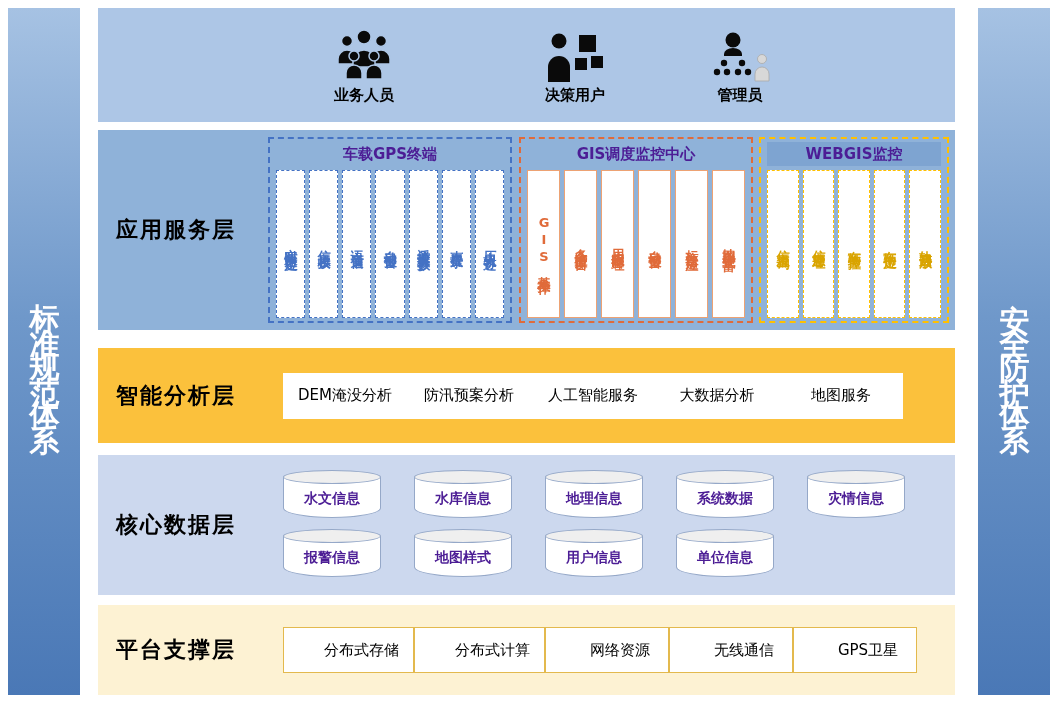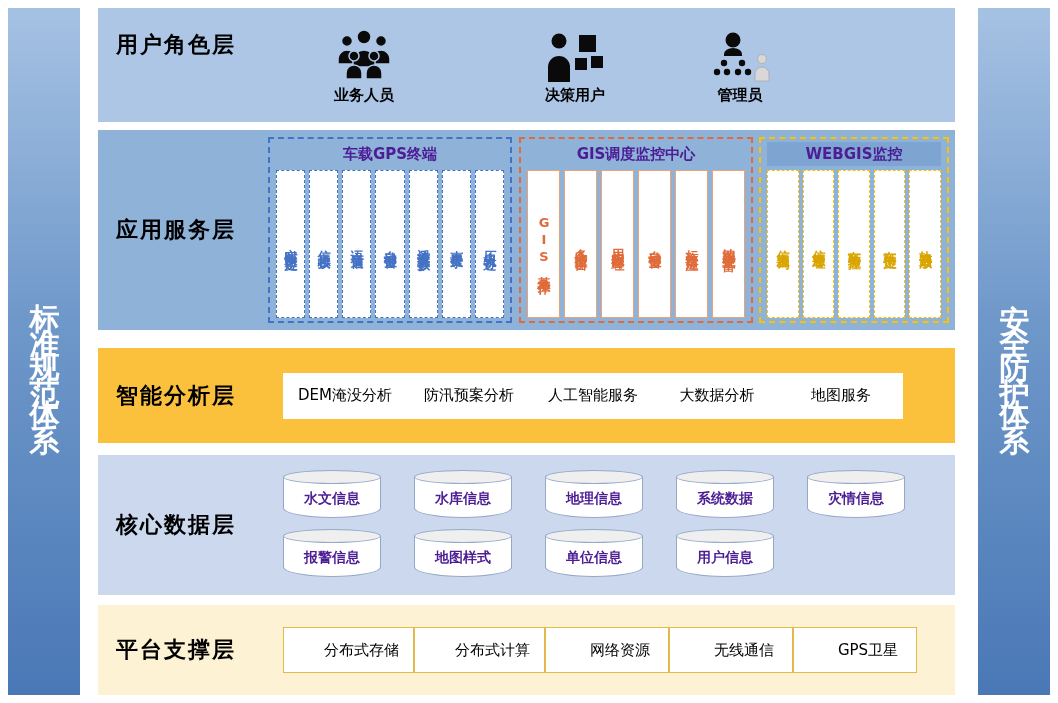--- a/index.html
+++ b/index.html
@@ -98,21 +98,20 @@
 </style>
 </head>
 <body>
 
 <div class="stage">
 
   <div class="sidebar left">标准规范体系</div>
   <div class="sidebar right">安全防护体系</div>
 
   <div class="layer layer-user">
-    <div class="layer-title topline">用户角色层</div>
 
     <div class="role role-1">
       <div class="role-icon">
         <svg width="62" height="54" viewBox="0 0 62 54">
           <g fill="#0a0a0a" stroke="#adc6e6" stroke-width="1.5">
             <circle cx="14" cy="13" r="5.5"></circle>
             <path d="M5 31 a9 9 0 0 1 18 0 v5 h-18 z"></path>
             <circle cx="48" cy="13" r="5.5"></circle>
             <path d="M39 31 a9 9 0 0 1 18 0 v5 h-18 z"></path>
             <circle cx="31" cy="9" r="7"></circle>
@@ -254,26 +253,26 @@
         <div class="cyl-label">报警信息</div>
       </div>
       <div class="cyl">
         <div class="cyl-body"></div>
           <div class="cyl-top"></div>
         <div class="cyl-label">地图样式</div>
       </div>
       <div class="cyl">
         <div class="cyl-body"></div>
           <div class="cyl-top"></div>
+        <div class="cyl-label">用户信息</div>
+      </div>
+      <div class="cyl">
+        <div class="cyl-body"></div>
+          <div class="cyl-top"></div>
         <div class="cyl-label">单位信息</div>
-      </div>
-      <div class="cyl">
-        <div class="cyl-body"></div>
-          <div class="cyl-top"></div>
-        <div class="cyl-label">用户信息</div>
       </div>
     </div>
   </div>
 
   <div class="layer layer-platform">
     <div class="layer-title">平台支撑层</div>
     <div class="boxrow">
       <div class="wbox">分布式存储</div>
       <div class="wbox">分布式计算</div>
       <div class="wbox">网络资源</div>

